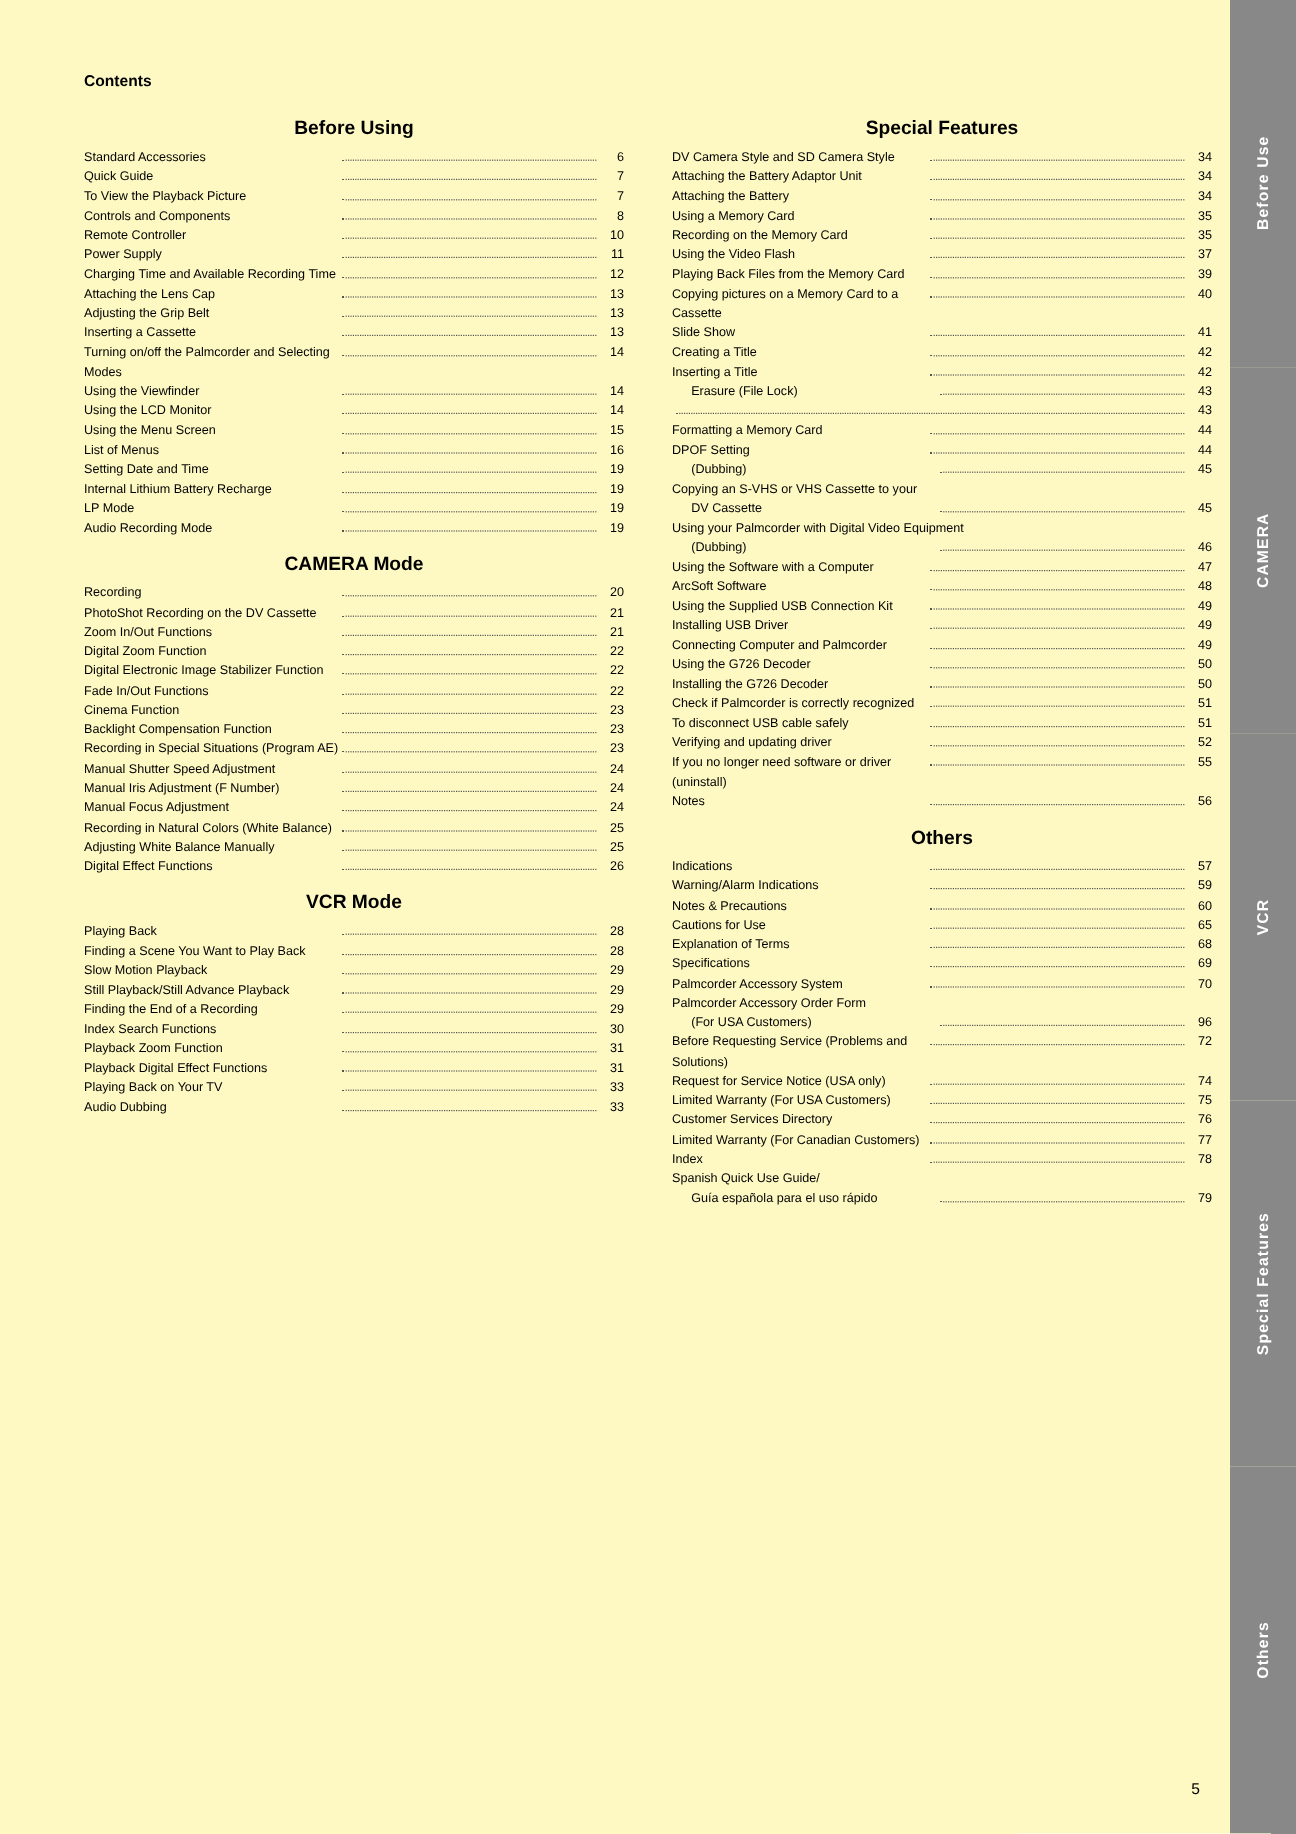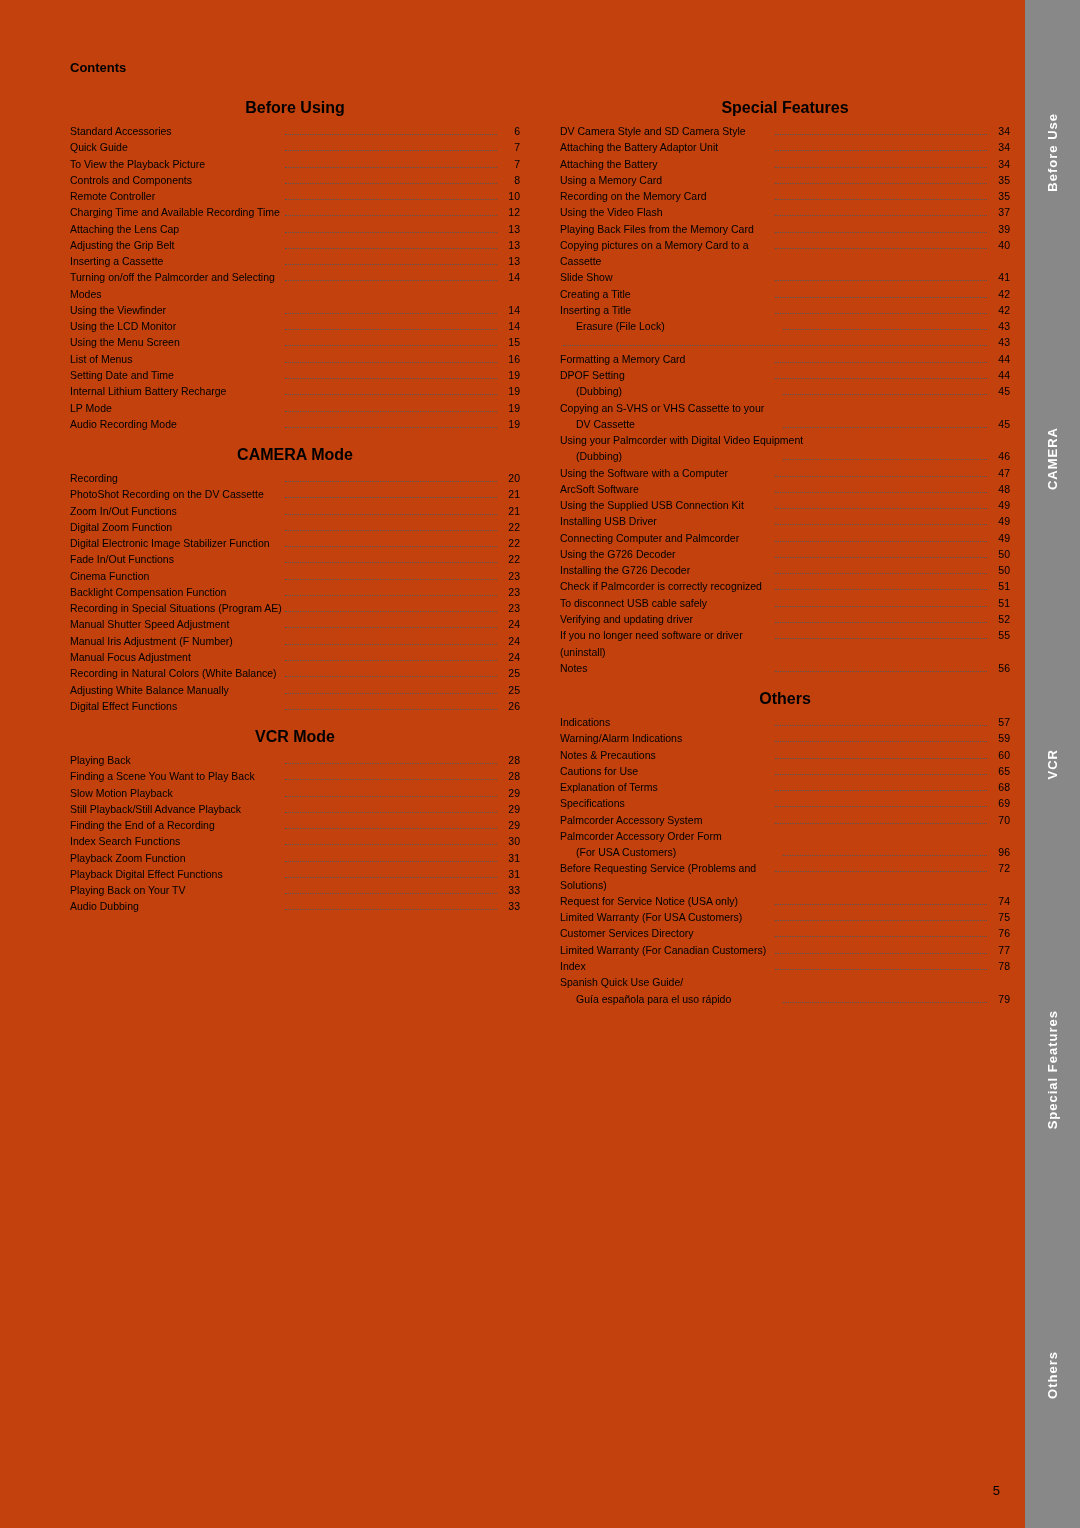--- a/index.html
+++ b/index.html
@@ -8,21 +8,21 @@
       min-height: 1528px;
       background: #fff;
       font-family: Arial, Helvetica, sans-serif;
       font-size: 11px;
       color: #000;
       position: relative;
     }
     .page {
       width: 1080px;
       min-height: 1528px;
-      background: #c2410c;
+      background: #fef9c3;
       padding: 60px 70px 60px 70px;
       position: relative;
     }
     .contents-title {
       font-weight: bold;
       font-size: 13px;
       margin-bottom: 10px;
     }
     .two-col {
       display: flex;
@@ -138,20 +138,25 @@
             </div>
             <div class="toc-entry">
               <span class="entry-text">Controls and Components</span>
               <span class="dots"></span>
               <span class="page-num">8</span>
             </div>
             <div class="toc-entry">
               <span class="entry-text">Remote Controller</span>
               <span class="dots"></span>
               <span class="page-num">10</span>
+            </div>
+            <div class="toc-entry">
+              <span class="entry-text">Power Supply</span>
+              <span class="dots"></span>
+              <span class="page-num">11</span>
             </div>
             <div class="toc-entry">
               <span class="entry-text">Charging Time and Available Recording Time</span>
               <span class="dots"></span>
               <span class="page-num">12</span>
             </div>
             <div class="toc-entry">
               <span class="entry-text">Attaching the Lens Cap</span>
               <span class="dots"></span>
               <span class="page-num">13</span>

